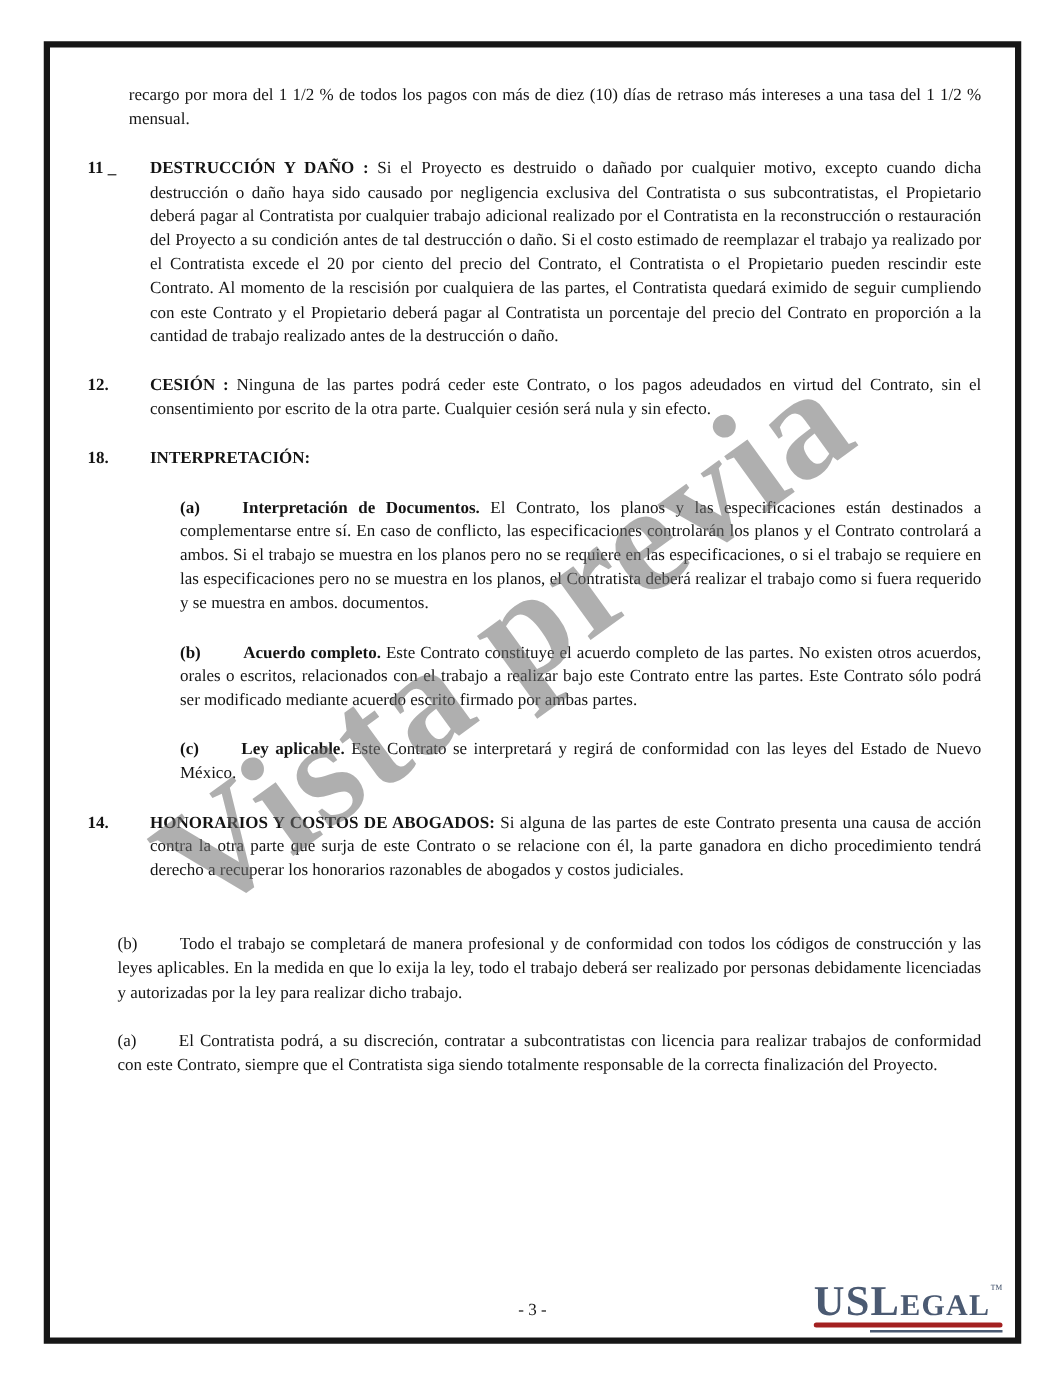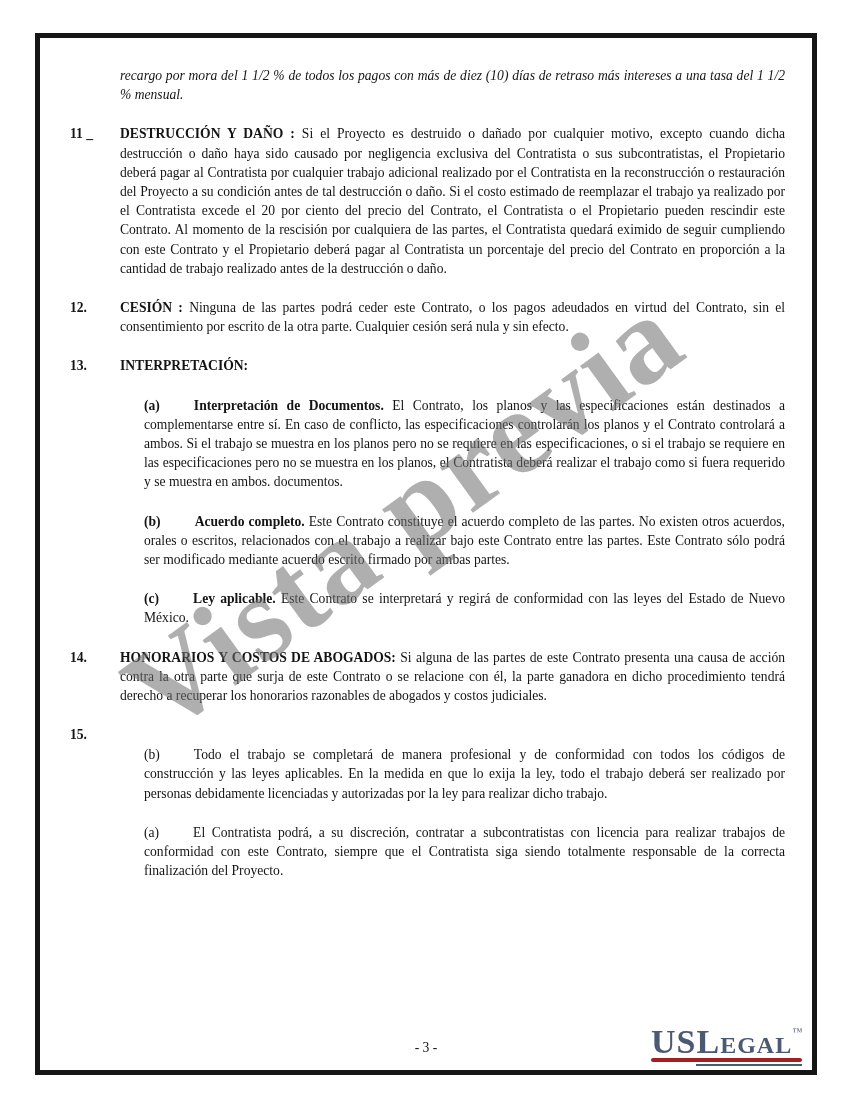--- a/index.html
+++ b/index.html
@@ -21,21 +21,21 @@
     border: 5px solid #161616;
     background: #ffffff;
   }
   .content {
     position: absolute;
     left: 30px; right: 27px; top: 28px;
     font-size: 13.6px;
     line-height: 19.2px;
     text-align: justify;
   }
-  .para-cont { margin-left: 50px; margin-bottom: 20px; font-style: italic; }
+  .para-cont { margin-left: 33px; margin-bottom: 20px; }
   .item { display: flex; margin-bottom: 20px; }
   .num { flex: 0 0 50px; width: 50px; font-weight: bold; text-align: left; }
   .body { flex: 1; }
   .b { font-weight: bold; }
   .sub { margin-top: 20px; margin-left: 24px; }
   .tab { display: inline-block; width: 34px; }
   .watermark {
     position: absolute;
     left: 47%; top: 46%;
     transform: translate(-50%, -50%) rotate(-36deg);
@@ -100,39 +100,38 @@
         <div class="num">11 _</div>
         <div class="body"><span class="b">DESTRUCCIÓN Y DAÑO</span><span class="b"> : </span><span>Si el Proyecto es destruido o dañado por cualquier motivo, excepto cuando dicha destrucción o daño haya sido causado por negligencia exclusiva del Contratista o sus subcontratistas, el Propietario deberá pagar al Contratista por cualquier trabajo adicional realizado por el Contratista en la reconstrucción o restauración del Proyecto a su condición antes de tal destrucción o daño. Si el costo estimado de reemplazar el trabajo ya realizado por el Contratista excede el 20 por ciento del precio del Contrato, el Contratista o el Propietario pueden rescindir este Contrato. Al momento de la rescisión por cualquiera de las partes, el Contratista quedará eximido de seguir cumpliendo con este Contrato y el Propietario deberá pagar al Contratista un porcentaje del precio del Contrato en proporción a la cantidad de trabajo realizado antes de la destrucción o daño.</span></div>
       </div>
 
       <div class="item">
         <div class="num">12.</div>
         <div class="body"><span class="b">CESIÓN</span><span class="b"> : </span><span>Ninguna de las partes podrá ceder este Contrato, o los pagos adeudados en virtud del Contrato, sin el consentimiento por escrito de la otra parte. Cualquier cesión será nula y sin efecto.</span></div>
       </div>
 
       <div class="item">
-        <div class="num">13.</div>
+        <div class="num">18.</div>
         <div class="body">
           <div><span class="b">INTERPRETACIÓN:</span></div>
 
           <p class="sub"><span class="b">(a)</span><span class="tab"></span><span class="b">Interpretación de Documentos.</span> <span>El Contrato, los planos y las especificaciones están destinados a complementarse entre sí. En caso de conflicto, las especificaciones controlarán los planos y el Contrato controlará a ambos. Si el trabajo se muestra en los planos pero no se requiere en las especificaciones, o si el trabajo se requiere en las especificaciones pero no se muestra en los planos, el Contratista deberá realizar el trabajo como si fuera requerido y se muestra en ambos. documentos.</span></p>
 
           <p class="sub"><span class="b">(b)</span><span class="tab"></span><span class="b">Acuerdo completo.</span> <span>Este Contrato constituye el acuerdo completo de las partes. No existen otros acuerdos, orales o escritos, relacionados con el trabajo a realizar bajo este Contrato entre las partes. Este Contrato sólo podrá ser modificado mediante acuerdo escrito firmado por ambas partes.</span></p>
 
           <p class="sub"><span class="b">(c)</span><span class="tab"></span><span class="b">Ley aplicable.</span> <span>Este Contrato se interpretará y regirá de conformidad con las leyes del Estado de Nuevo México.</span></p>
         </div>
       </div>
 
       <div class="item">
         <div class="num">14.</div>
         <div class="body"><span class="b">HONORARIOS Y COSTOS DE ABOGADOS:</span> <span>Si alguna de las partes de este Contrato presenta una causa de acción contra la otra parte que surja de este Contrato o se relacione con él, la parte ganadora en dicho procedimiento tendrá derecho a recuperar los honorarios razonables de abogados y costos judiciales.</span></div>
       </div>
 
       <div class="item">
-        <div class="num">15.</div>
         <div class="body">
 
           <p class="sub"><span>(b)</span><span class="tab"></span><span>Todo el trabajo se completará de manera profesional y de conformidad con todos los códigos de construcción y las leyes aplicables. En la medida en que lo exija la ley, todo el trabajo deberá ser realizado por personas debidamente licenciadas y autorizadas por la ley para realizar dicho trabajo.</span></p>
 
           <p class="sub"><span>(a)</span><span class="tab"></span><span>El Contratista podrá, a su discreción, contratar a subcontratistas con licencia para realizar trabajos de conformidad con este Contrato, siempre que el Contratista siga siendo totalmente responsable de la correcta finalización del Proyecto.</span></p>
         </div>
       </div>
 
     </div>
 

